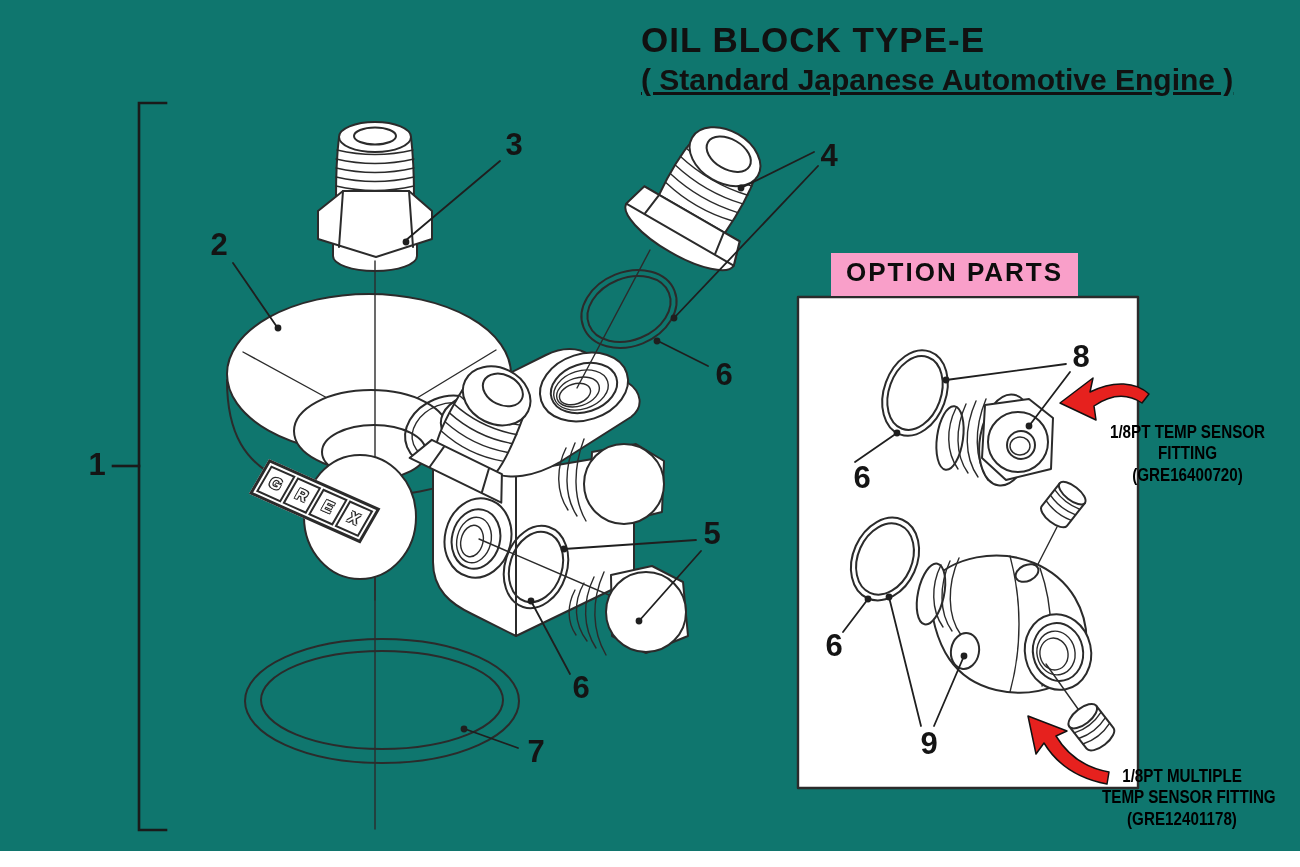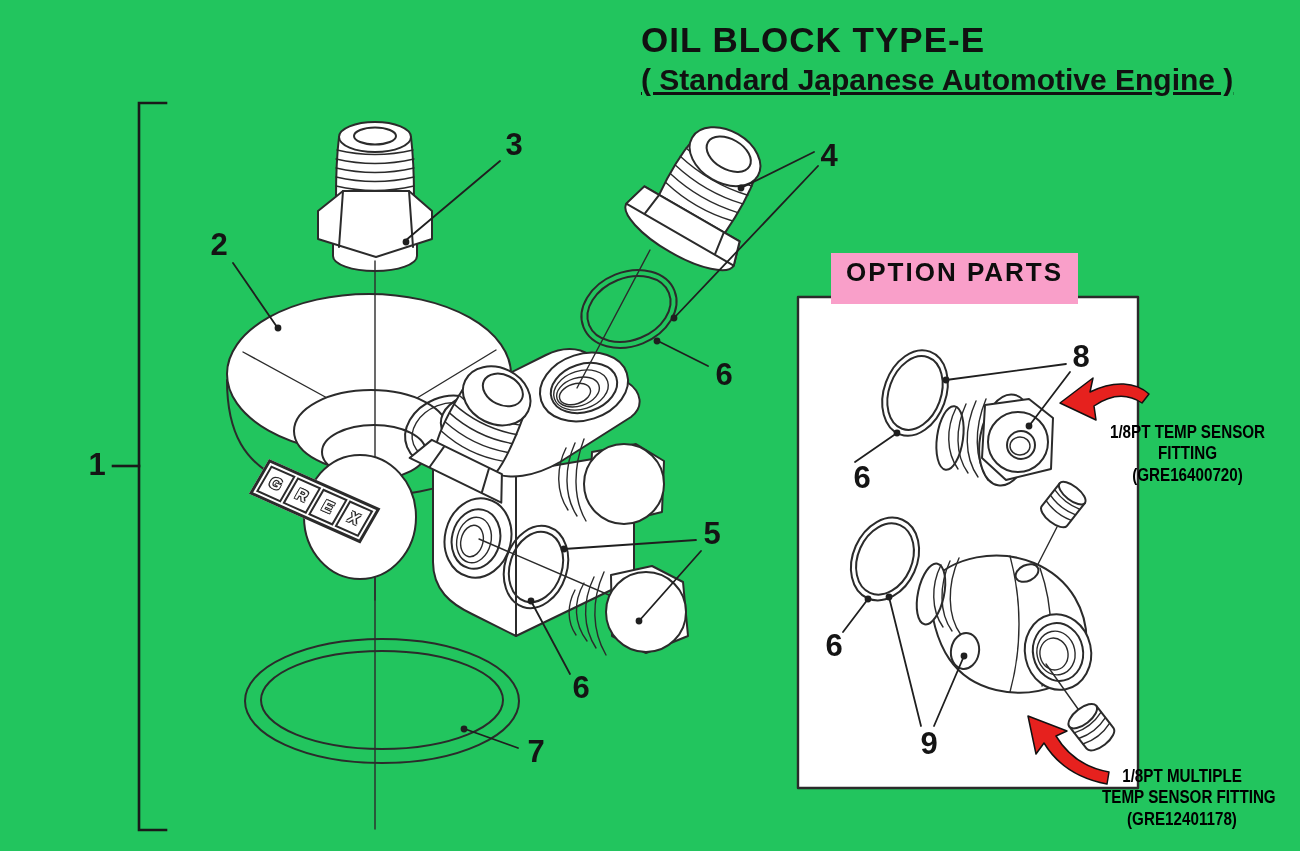--- a/index.html
+++ b/index.html
@@ -1,34 +1,34 @@
 <!DOCTYPE html>
 <html><head>
 <meta charset="utf-8">
 <style>
   html,body{margin:0;padding:0;background:#fff;font-family:"Liberation Sans",sans-serif;}
-  .stage{position:relative;width:1300px;height:851px;background:#22c55e;overflow:hidden;}
+  .stage{position:relative;width:1300px;height:851px;background:#0f766e;overflow:hidden;}
   .stage svg{position:absolute;left:0;top:0;}
 
   
   .ln{stroke:#2b2b2b;stroke-width:2;fill:none;stroke-linecap:round;stroke-linejoin:round;}
   .fw{stroke:#2b2b2b;stroke-width:2;fill:#ffffff;stroke-linecap:round;stroke-linejoin:round;}
   .thin{stroke:#2b2b2b;stroke-width:1.4;fill:none;stroke-linecap:round;}
   .ldr{stroke:#1f1f1f;stroke-width:1.8;fill:none;stroke-linecap:round;}
   .dot{fill:#1f1f1f;stroke:none;}
   .red{fill:#e6211e;stroke:#111;stroke-width:1.5;stroke-linejoin:round;}
   .bracket{stroke:#1a1a1a;stroke-width:2.6;fill:none;stroke-linecap:square;}
 
   
   .abs{position:absolute;}
   .title-block{left:641px;top:20px;color:#111;}
   .title-line1{font-size:35px;font-weight:700;letter-spacing:1px;white-space:nowrap;}
   .title-line2{font-size:30px;font-weight:600;letter-spacing:0px;white-space:nowrap;margin-top:3px;text-decoration:underline;}
   .option-header{left:831px;top:253px;background:#f99fc9;color:#0d0d0d;font-size:26px;
-    font-weight:600;letter-spacing:2px;padding:4px 15px 16px 15px;white-space:nowrap;}
+    font-weight:600;letter-spacing:2px;padding:4px 15px 8px 15px;white-space:nowrap;}
   .callout{color:#141414;font-size:31px;font-weight:600;transform:translate(-50%,-50%);
     white-space:nowrap;line-height:1;}
   .fit-text{color:#000;font-weight:700;font-size:19px;line-height:1.12;text-align:center;
     transform:scaleX(0.8);transform-origin:center top;white-space:nowrap;}
   .fit-text div{white-space:nowrap;}
 
   
   .grex{left:269px;top:459px;width:122px;height:40px;transform:rotate(24deg) skewX(-6deg);
     transform-origin:left top;border:3px solid #2b2b2b;background:#fff;display:flex;
     gap:2px;padding:2px;box-sizing:border-box;}

